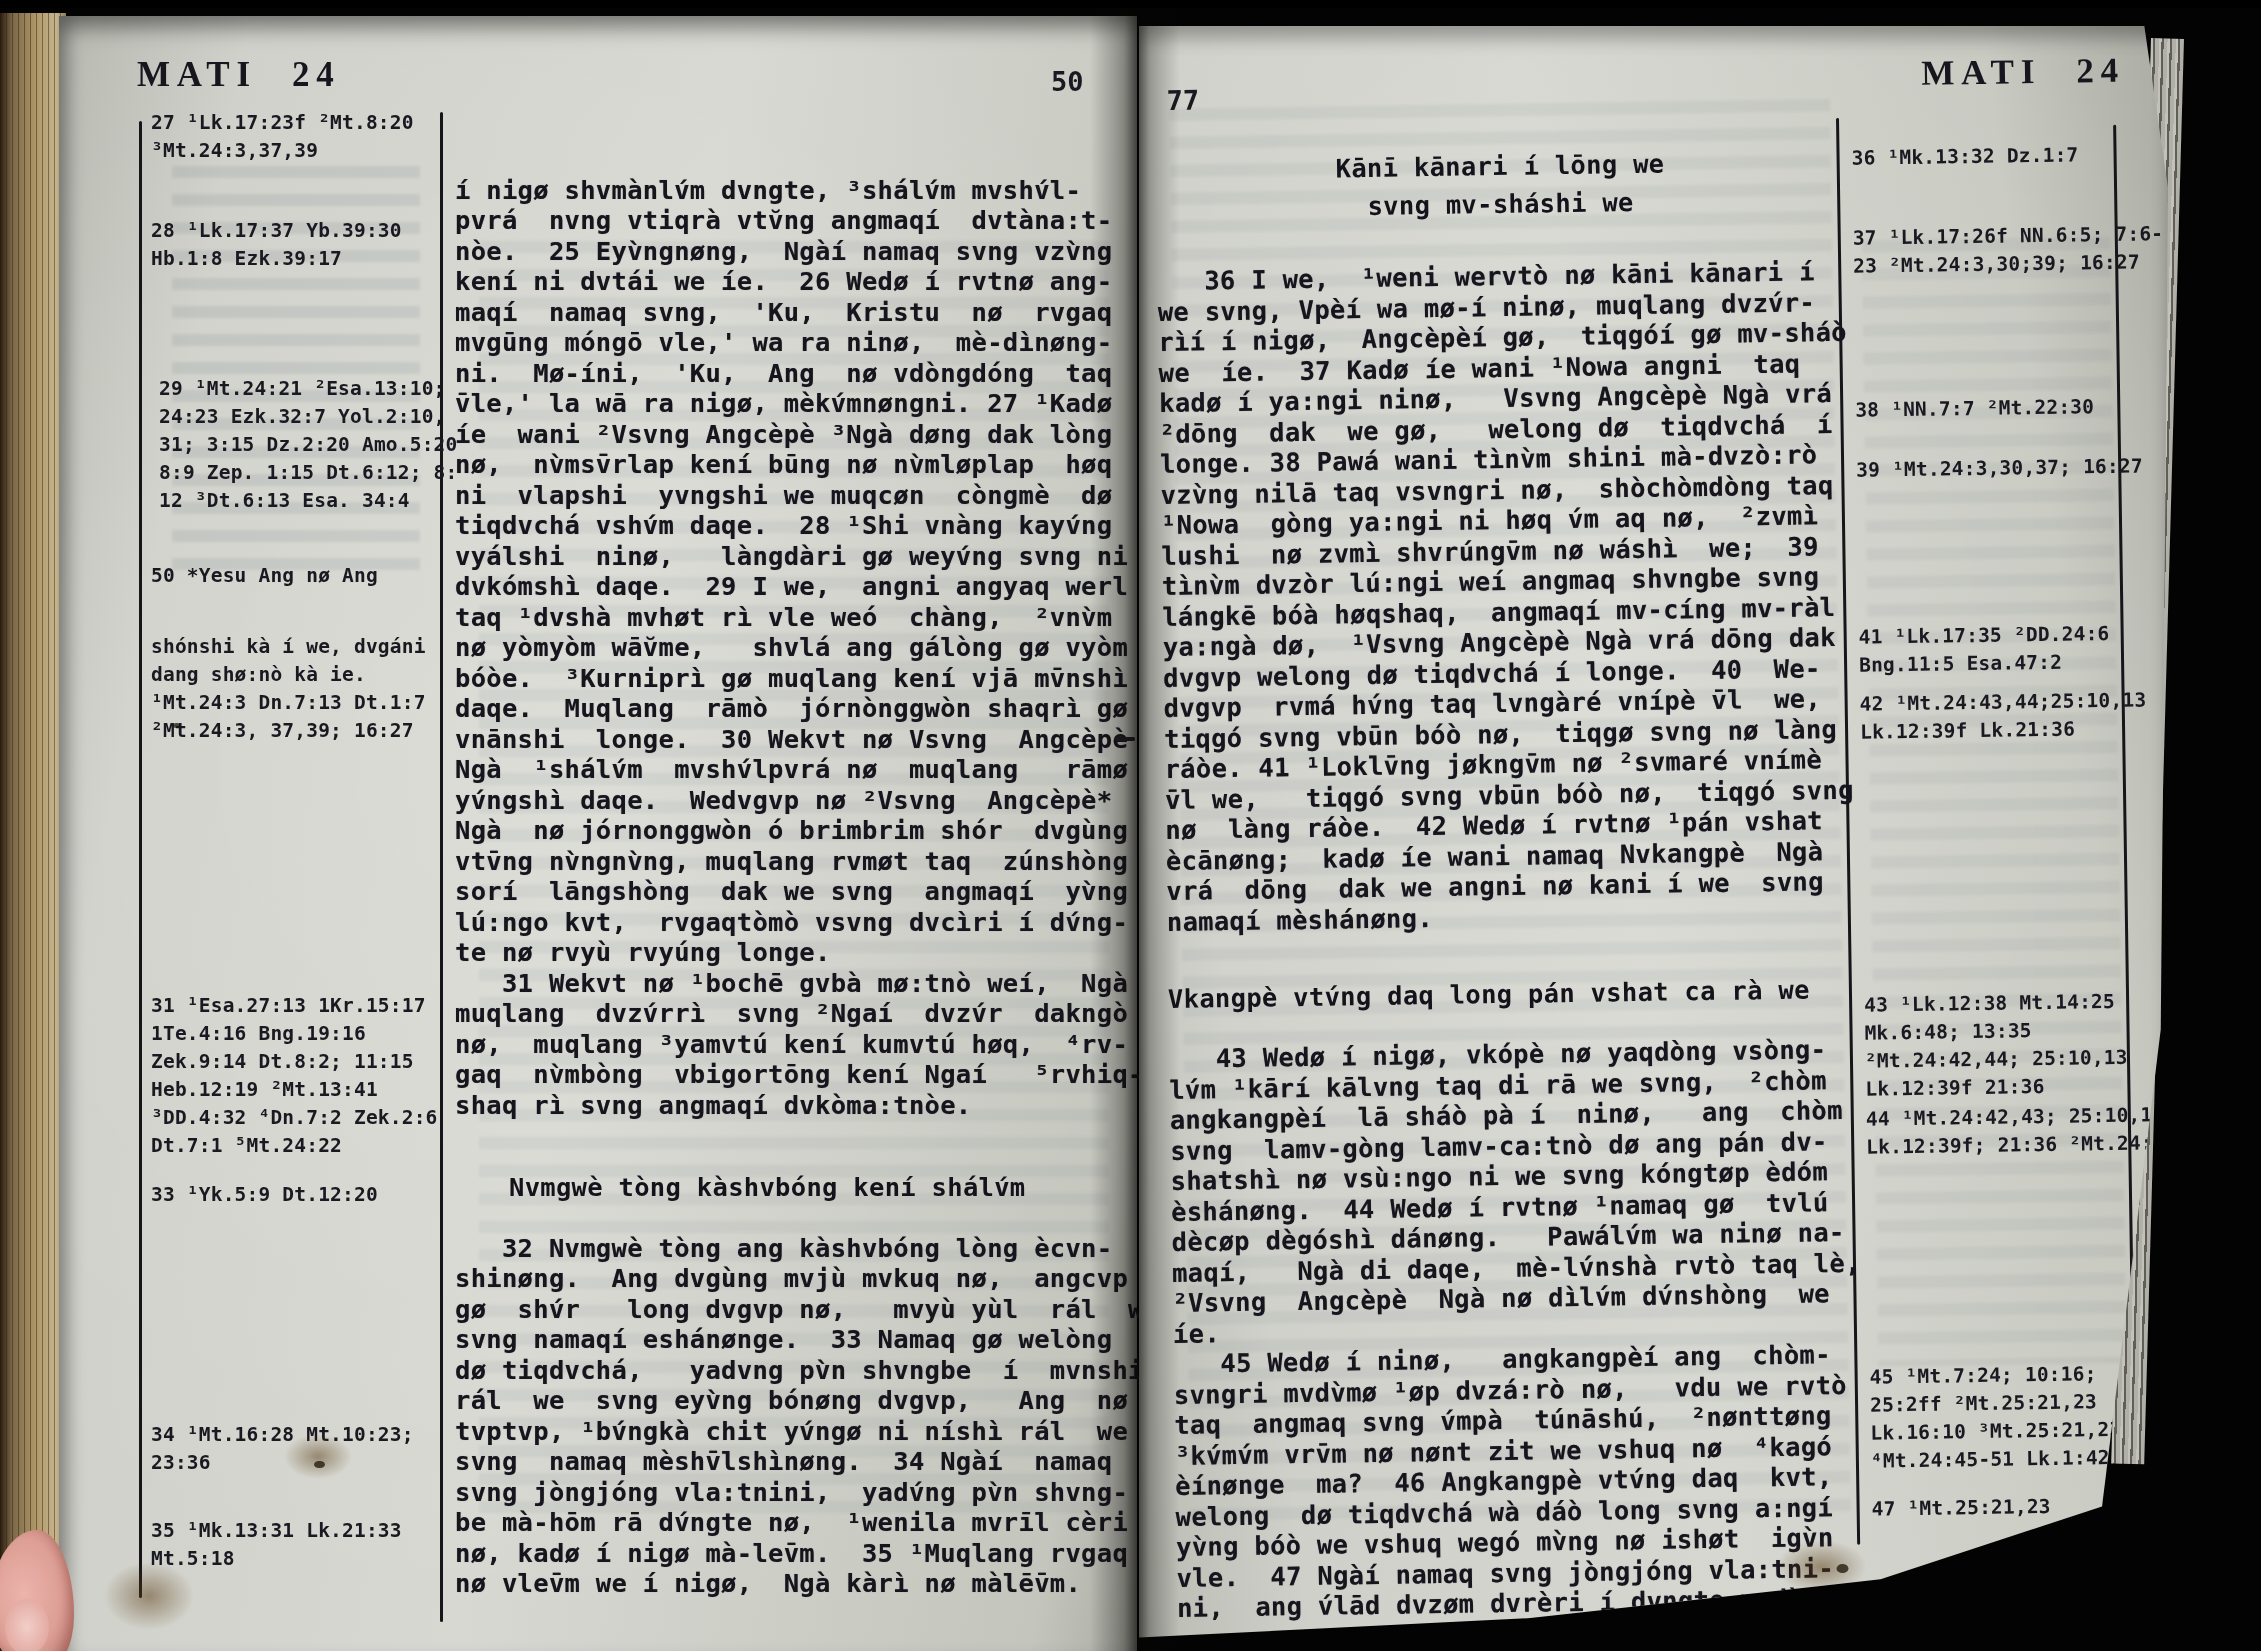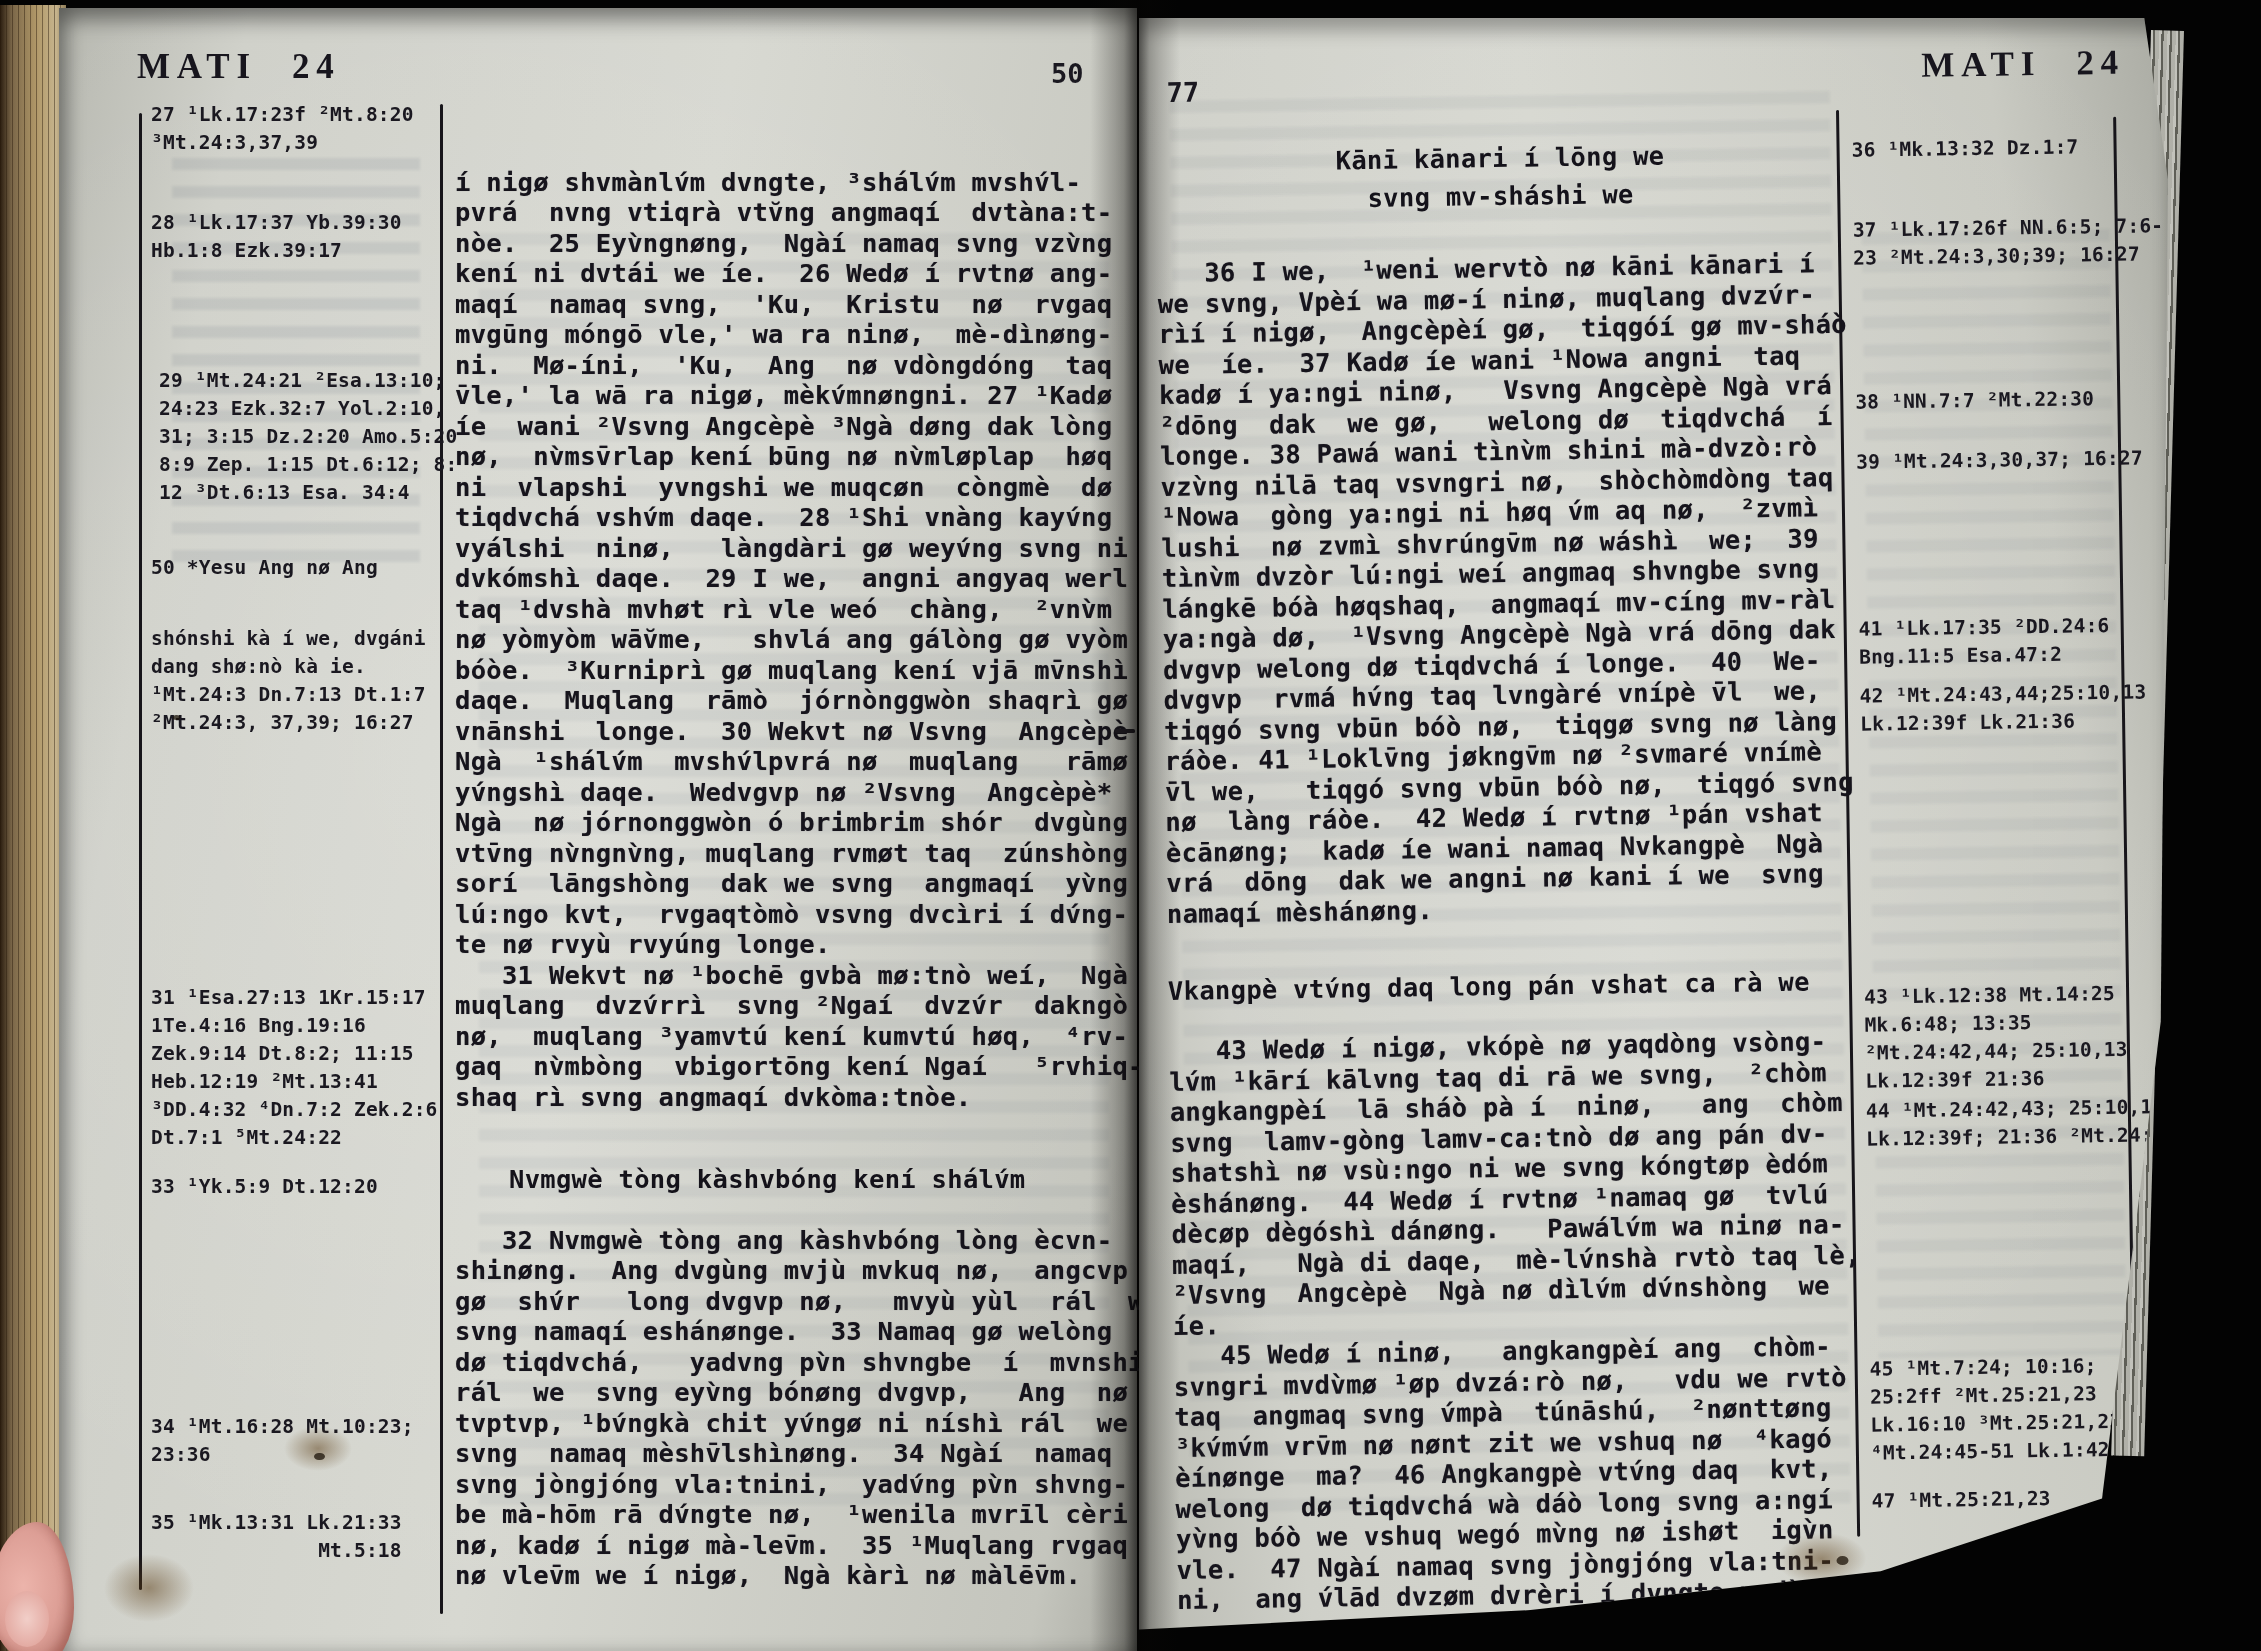--- a/index.html
+++ b/index.html
@@ -1,18 +1,18 @@
 <!DOCTYPE html>
 <html style="font-size:12px"><head>
 <meta charset="utf-8">
 <style>
   html,body{margin:0;padding:0;background:#000;}
   body{width:2261px;height:1651px;position:relative;overflow:hidden;
        font-family:"DejaVu Sans Mono", monospace;}
-  .photo{position:absolute;inset:0;background:#030303;overflow:hidden;}
+  .photo{position:absolute;inset:0;background:#030303;overflow:hidden;margin-top:8px;}
 
   
   .page-stack{position:absolute;left:0;top:4.5px;width:66px;height:1647px;
     background:
       repeating-linear-gradient(90deg, rgba(40,25,10,.45) 0 1.5px, rgba(0,0,0,0) 1.5px 6px),
       linear-gradient(90deg,#2a1d10 0%, #7a6648 18%, #b09868 55%, #c7b58e 85%, #8f7c57 100%);
     }
 
   
   .page{position:absolute;color:#14121a;}
@@ -108,21 +108,21 @@
 ²Mt.24:3, 37,39; 16:27</div>
       <div class="lines refs-lines" style="left:92px;top:976px;">31 ¹Esa.27:13 1Kr.15:17
 1Te.4:16 Bng.19:16
 Zek.9:14 Dt.8:2; 11:15
 Heb.12:19 ²Mt.13:41
 ³DD.4:32 ⁴Dn.7:2 Zek.2:6
 Dt.7:1 ⁵Mt.24:22</div>
       <div class="lines refs-lines" style="left:92px;top:1165px;">33 ¹Yk.5:9 Dt.12:20</div>
       <div class="lines refs-lines" style="left:92px;top:1405px;">34 ¹Mt.16:28 Mt.10:23;
 23:36</div>
-      <div class="lines refs-lines" style="left:92px;top:1501px;text-align:right;">35 ¹Mk.13:31 Lk.21:33
+      <div class="lines refs-lines" style="left:92px;top:1501px;">35 ¹Mk.13:31 Lk.21:33
 Mt.5:18</div>
     </div>
 
     <div>
       <div class="lines body-lines" style="left:396px;top:159px;">í nigø shvmànlv́m dvngte, ³shálv́m mvshv́l-
 pvrá  nvng vtiqrà vtv̆ng angmaqí  dvtàna:t-
 nòe.  25 Eyv̀ngnøng,  Ngàí namaq svng vzv̀ng
 kení ni dvtái we íe.  26 Wedø í rvtnø ang-
 maqí  namaq svng,  'Ku,  Kristu  nø  rvgaq
 mvgūng móngō vle,' wa ra ninø,  mè-dìnøng-

